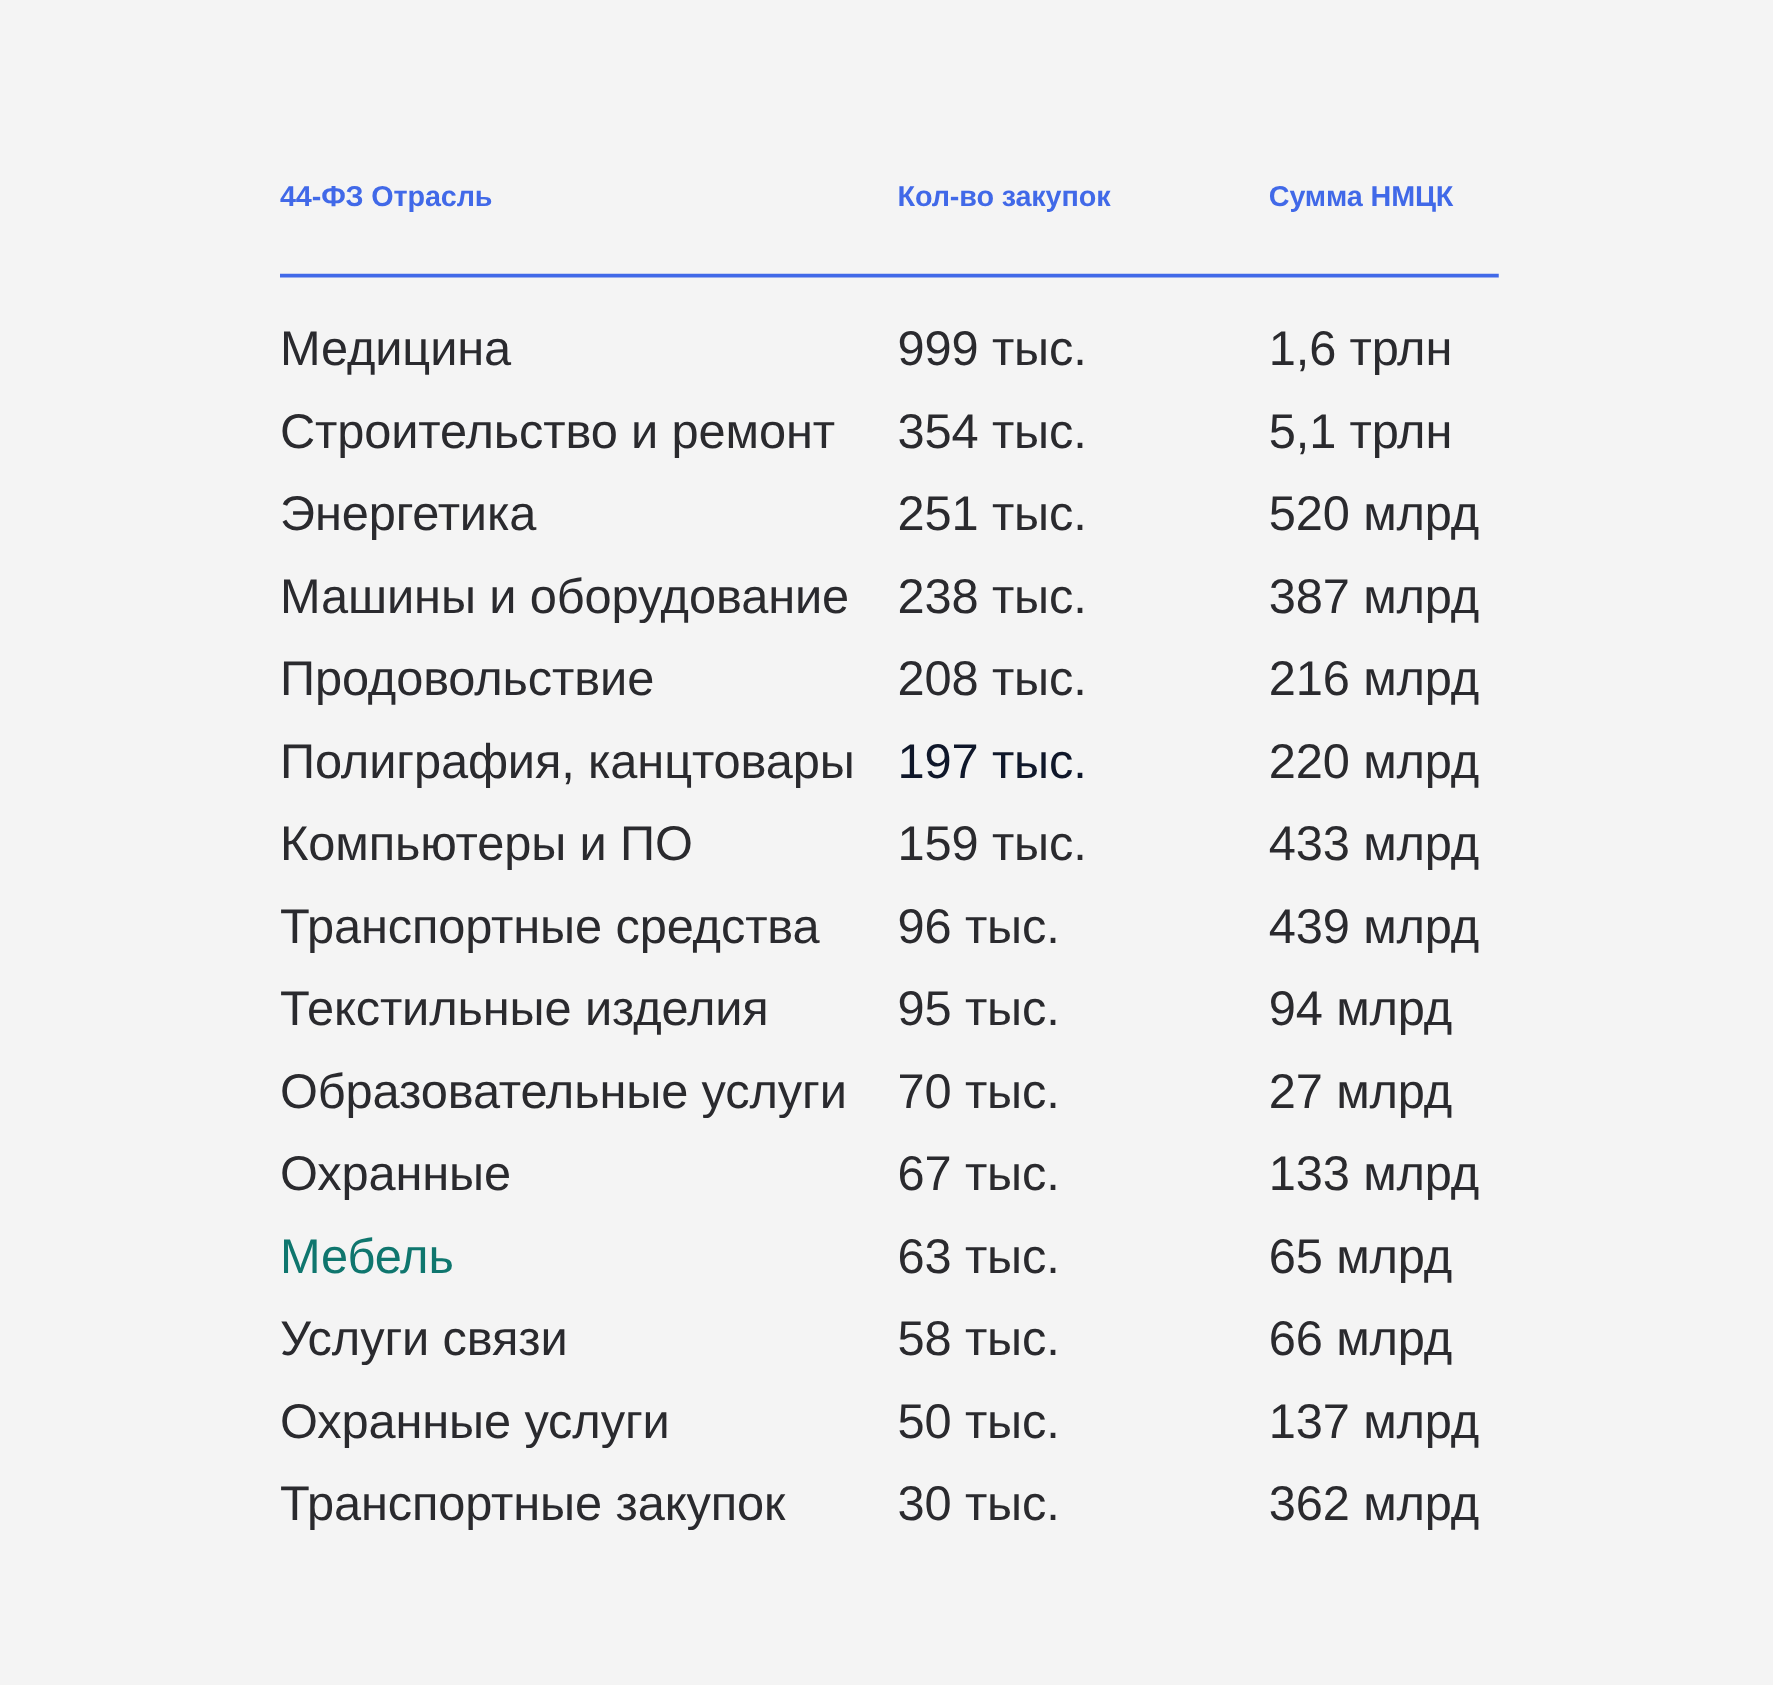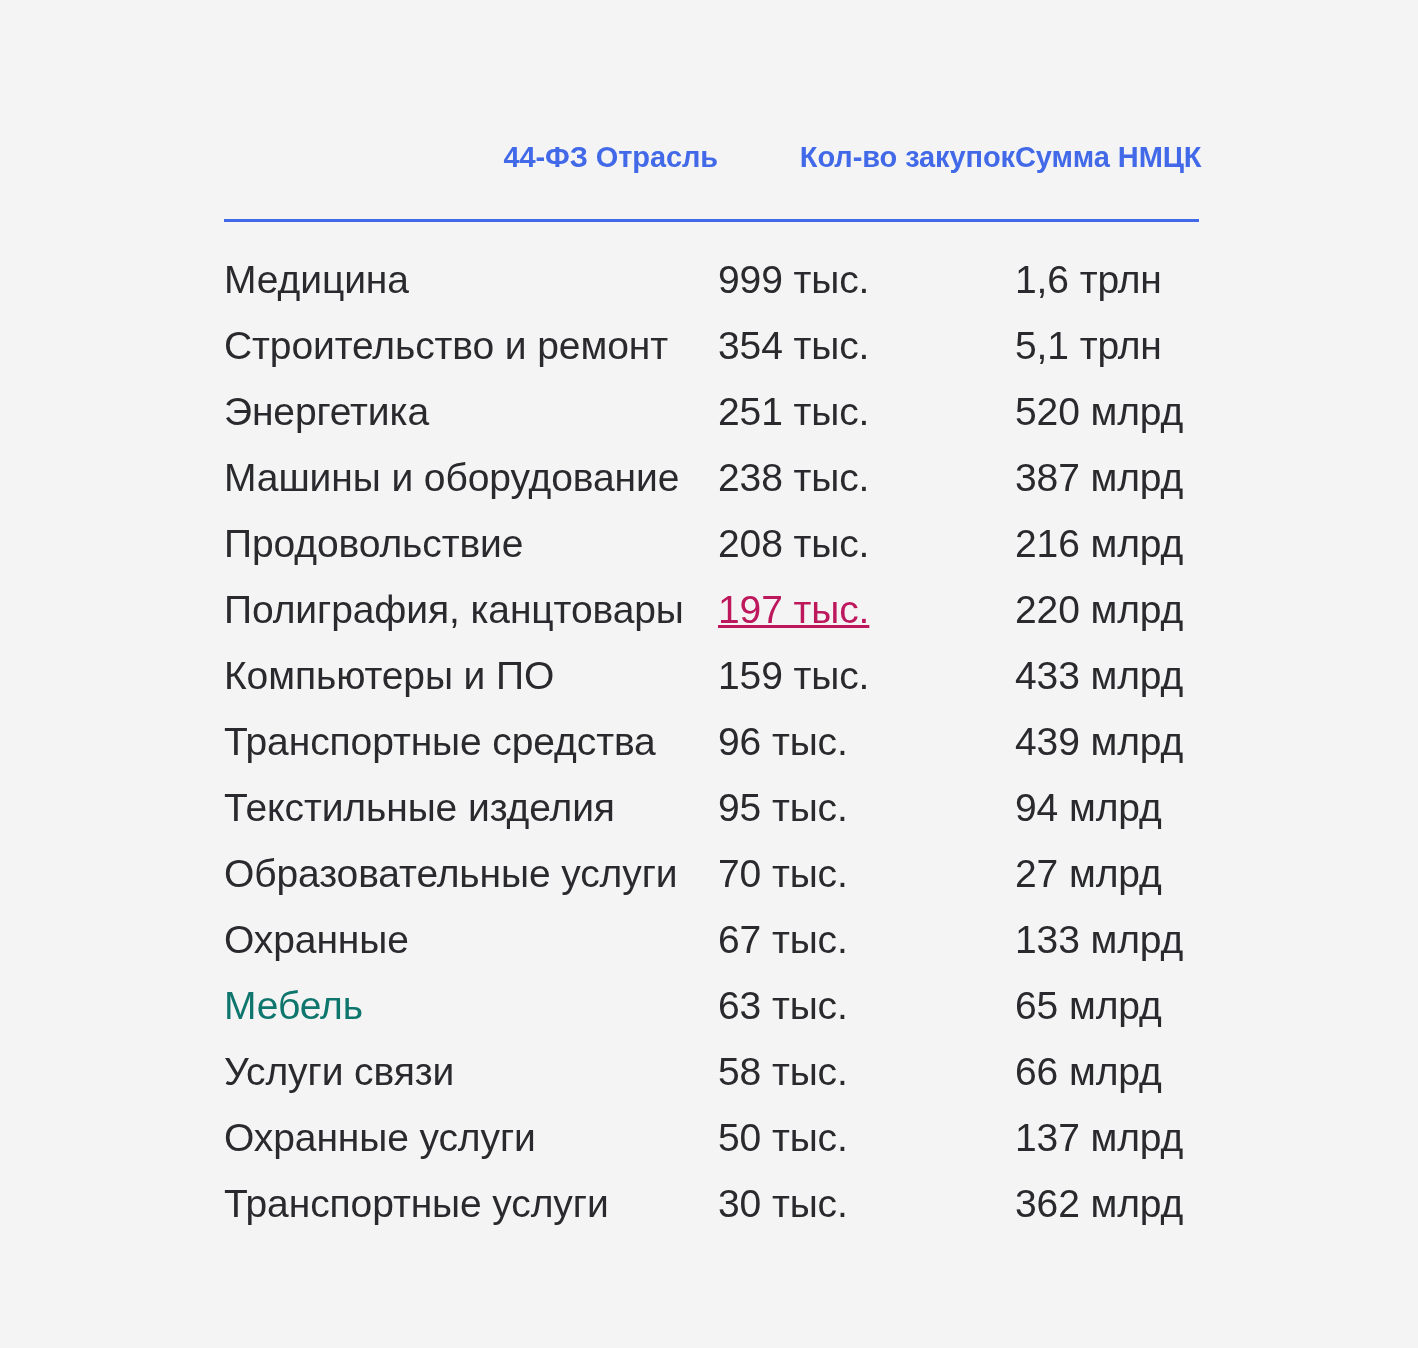--- a/index.html
+++ b/index.html
@@ -34,24 +34,24 @@
     border-collapse: collapse;
     width: 975px;
     table-layout: fixed;
   }
 
   table.data-table col.c-industry { width: 494px; }
   table.data-table col.c-count    { width: 297px; }
   table.data-table col.c-sum      { width: 184px; }
 
   thead th {
-    text-align: right;
+    text-align: left;
     vertical-align: top;
     padding: 0;
-    font-size: 29px;
+    font-size: 23px;
     line-height: 34px;
     font-weight: 700;
     letter-spacing: -0.1px;
     color: #4169e8;
     white-space: nowrap;
   }
 
   thead tr.header-row th {
     height: 46px;
     padding-bottom: 0;
@@ -138,21 +138,21 @@
             <td class="cell-count" style="color: rgb(42, 42, 46);">238 тыс.</td>
             <td class="cell-sum" style="color: rgb(42, 42, 46);">387 млрд</td>
           </tr>
           <tr class="data-row">
             <td class="cell-industry" style="color: rgb(42, 42, 46);">Продовольствие</td>
             <td class="cell-count" style="color: rgb(42, 42, 46);">208 тыс.</td>
             <td class="cell-sum" style="color: rgb(42, 42, 46);">216 млрд</td>
           </tr>
           <tr class="data-row">
             <td class="cell-industry" style="color: rgb(42, 42, 46);">Полиграфия, канцтовары</td>
-            <td class="cell-count" style="color: #be185d; text-decoration: underline;">197 тыс.</td>
+            <td class="cell-count" style="color: #0f172a;">197 тыс.</td>
             <td class="cell-sum" style="color: rgb(42, 42, 46);">220 млрд</td>
           </tr>
           <tr class="data-row">
             <td class="cell-industry" style="color: rgb(42, 42, 46);">Компьютеры и ПО</td>
             <td class="cell-count" style="color: rgb(42, 42, 46);">159 тыс.</td>
             <td class="cell-sum" style="color: rgb(42, 42, 46);">433 млрд</td>
           </tr>
           <tr class="data-row">
             <td class="cell-industry" style="color: rgb(42, 42, 46);">Транспортные средства</td>
             <td class="cell-count" style="color: rgb(42, 42, 46);">96 тыс.</td>
@@ -182,20 +182,20 @@
             <td class="cell-industry" style="color: rgb(42, 42, 46);">Услуги связи</td>
             <td class="cell-count" style="color: rgb(42, 42, 46);">58 тыс.</td>
             <td class="cell-sum" style="color: rgb(42, 42, 46);">66 млрд</td>
           </tr>
           <tr class="data-row">
             <td class="cell-industry" style="color: rgb(42, 42, 46);">Охранные услуги</td>
             <td class="cell-count" style="color: rgb(42, 42, 46);">50 тыс.</td>
             <td class="cell-sum" style="color: rgb(42, 42, 46);">137 млрд</td>
           </tr>
           <tr class="data-row">
-            <td class="cell-industry" style="color: rgb(42, 42, 46);">Транспортные услуги</td>
+            <td class="cell-industry" style="color: rgb(42, 42, 46);">Транспортные закупок</td>
             <td class="cell-count" style="color: rgb(42, 42, 46);">30 тыс.</td>
             <td class="cell-sum" style="color: rgb(42, 42, 46);">362 млрд</td>
           </tr>
         </tbody>
     </table>
   </div>
 </div>
 
 </body></html>

